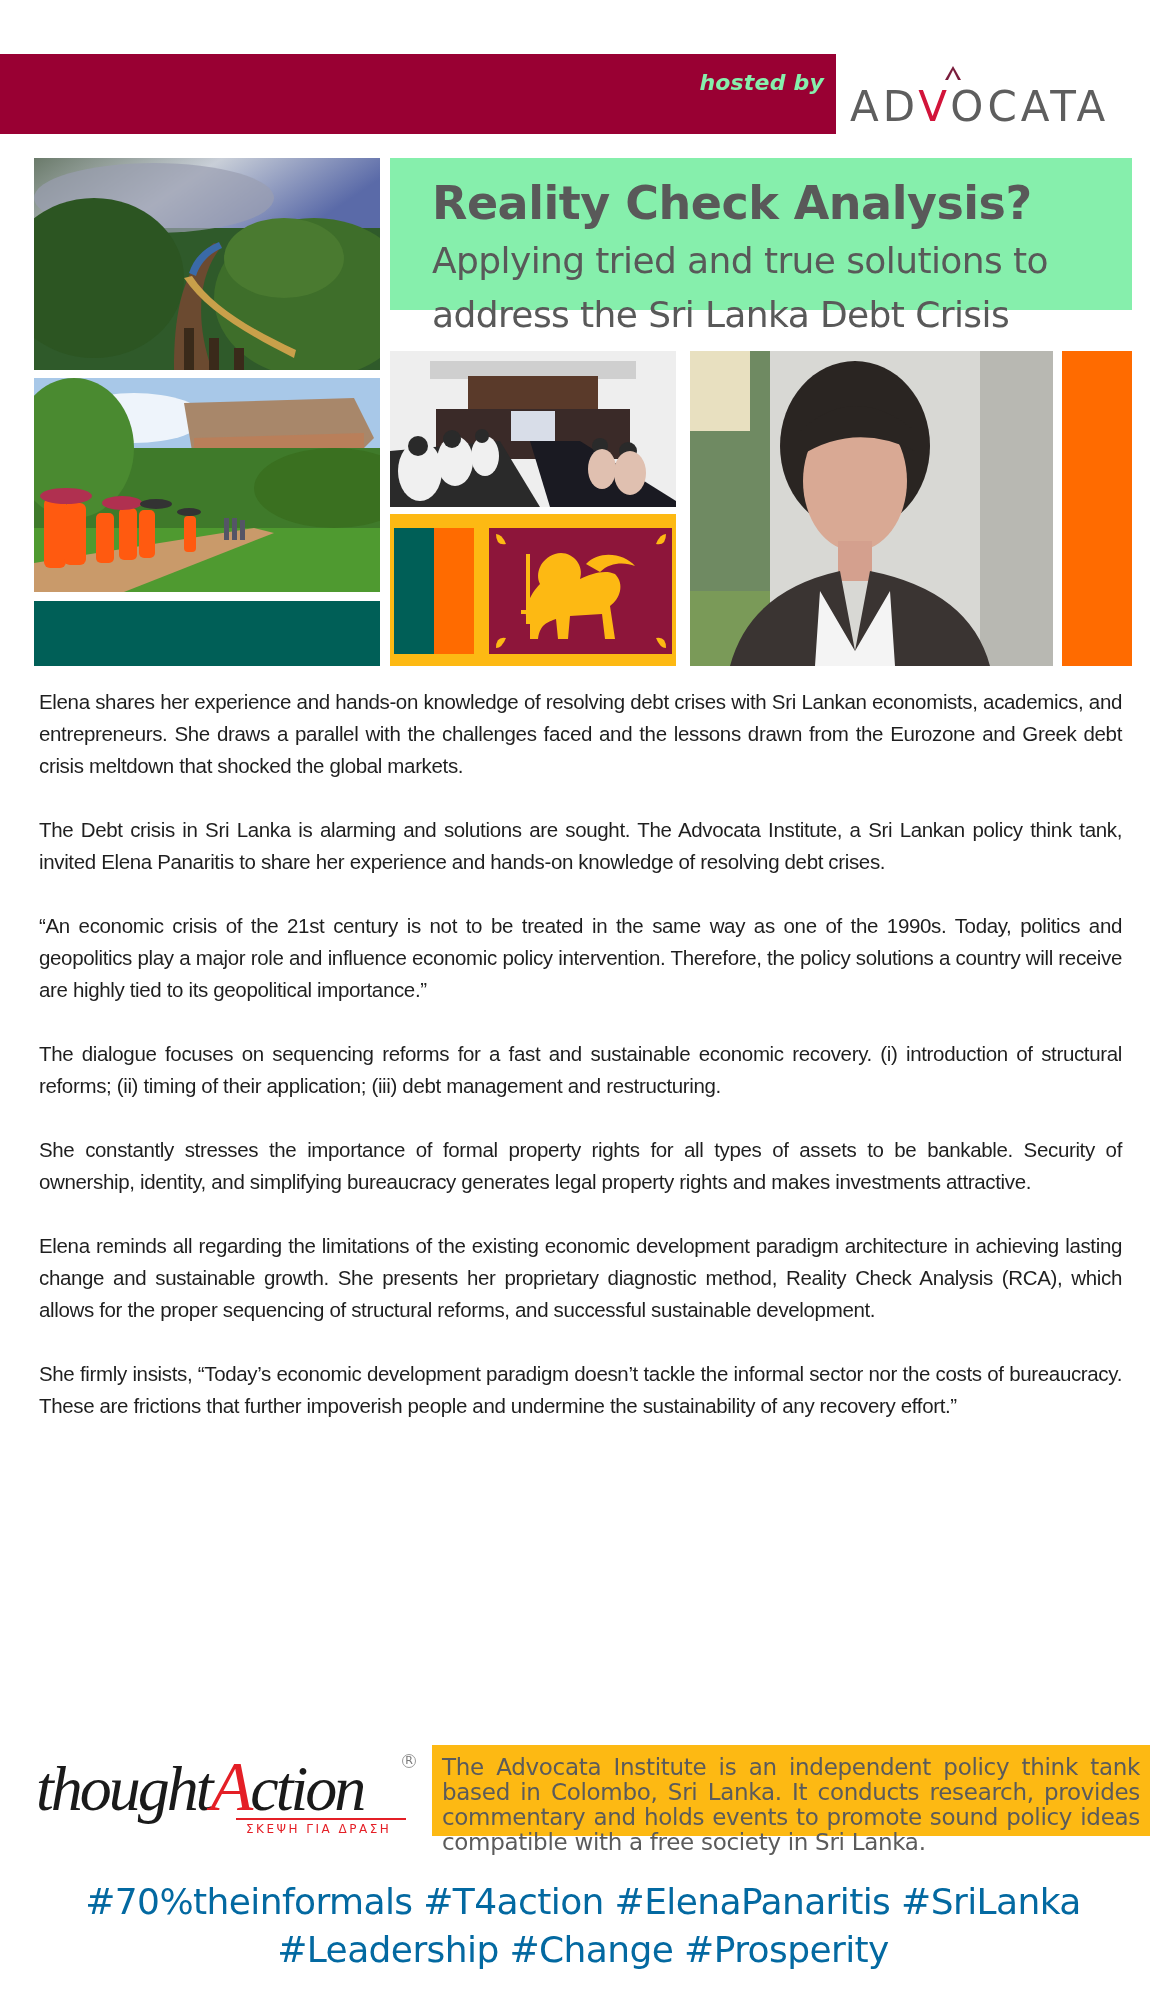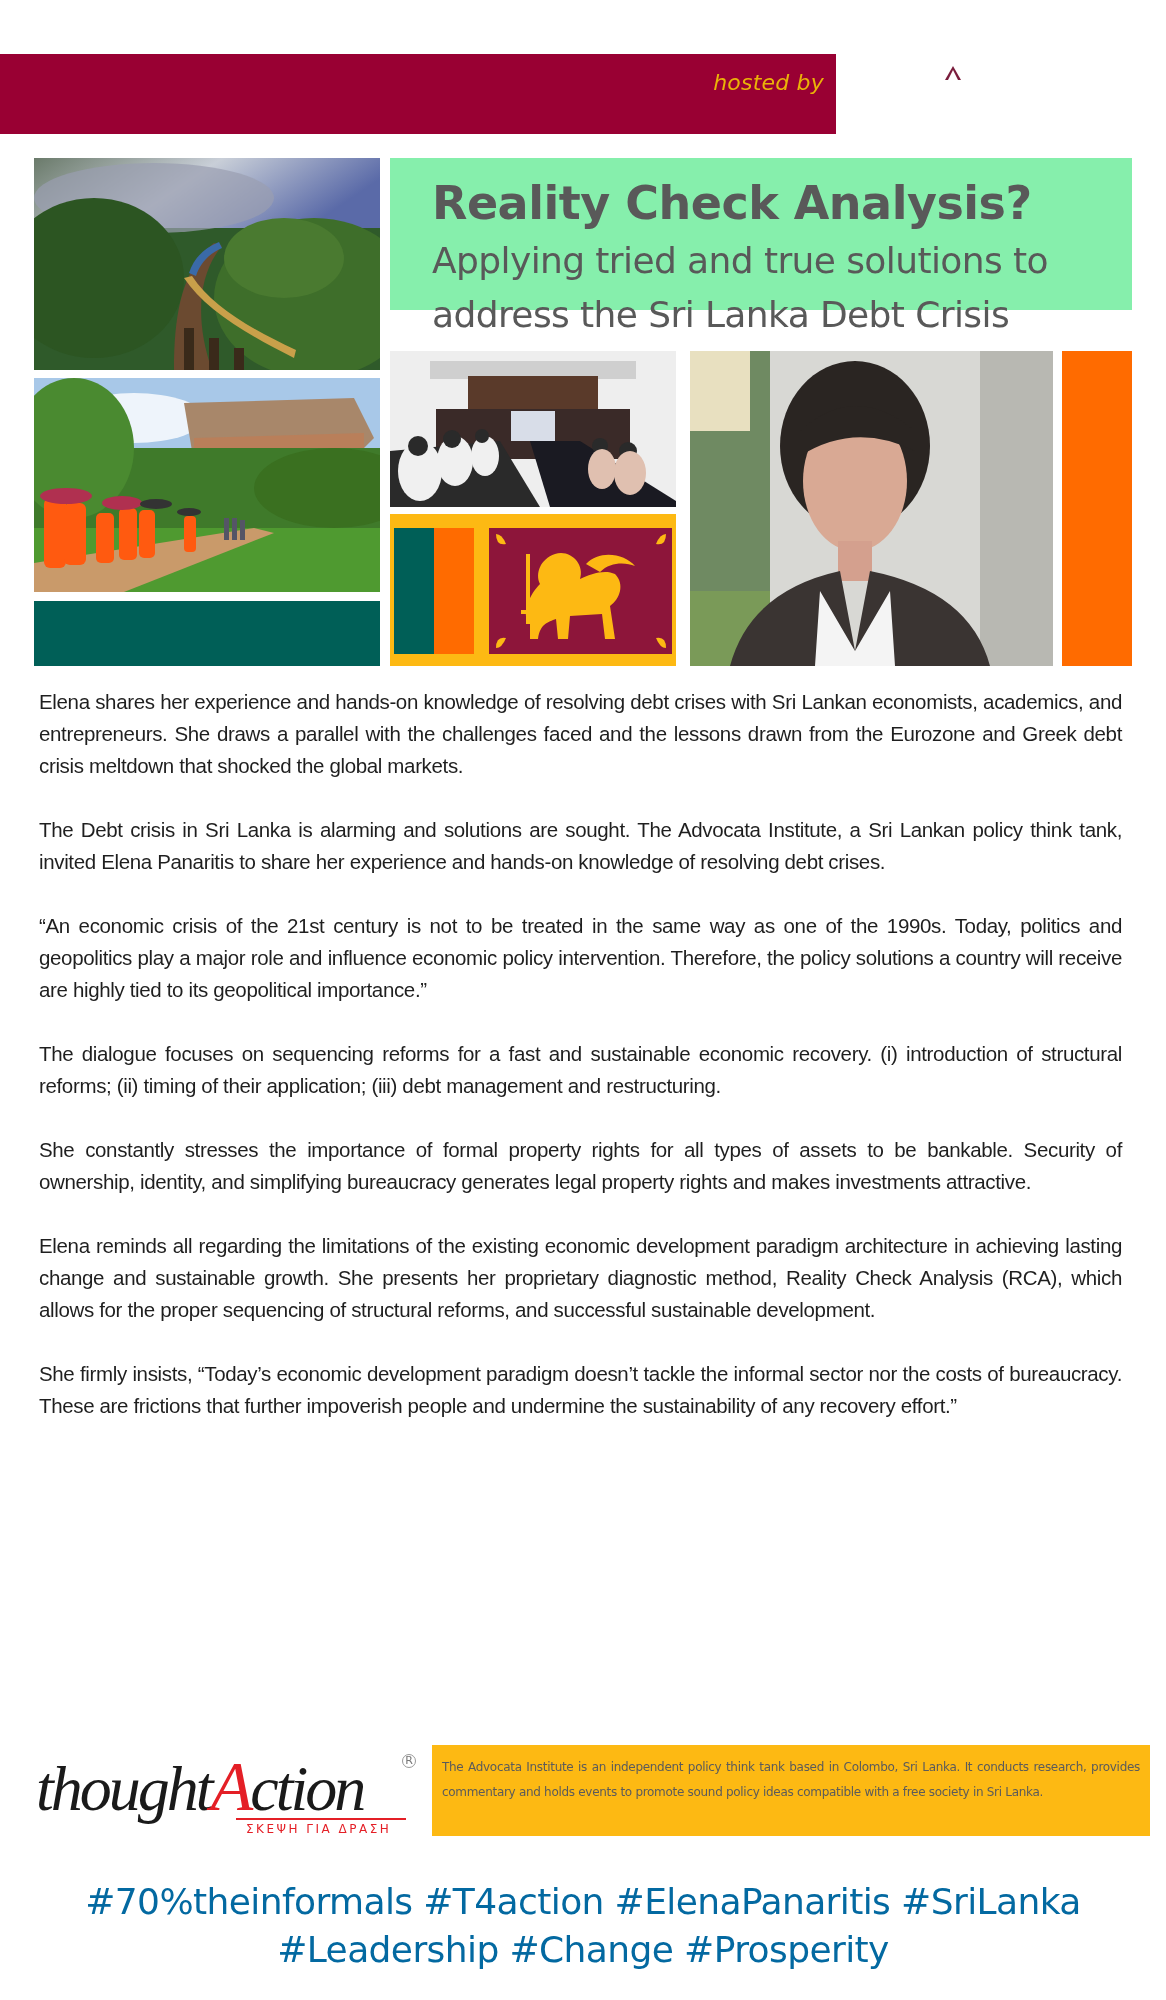--- a/index.html
+++ b/index.html
@@ -1,20 +1,20 @@
 <!DOCTYPE html>
 <html><head>
 <meta charset="utf-8">
 <style>
   html, body { margin: 0; padding: 0; background: #ffffff; }
   body { width: 1166px; height: 2000px; position: relative; overflow: hidden; font-family: "Liberation Sans", sans-serif; }
   .abs { position: absolute; }
 
   .banner { left: 0; top: 54px; width: 836px; height: 80px; background: #990033; }
-  .hosted-by { position: absolute; right: 12px; top: 16px; color: #eab308; font-style: italic; font-size: 22px; font-family: "DejaVu Sans", sans-serif; font-weight: 400; letter-spacing: 0.2px; }
+  .hosted-by { position: absolute; right: 12px; top: 16px; color: #86efac; font-style: italic; font-size: 22px; font-family: "DejaVu Sans", sans-serif; font-weight: 700; letter-spacing: 0.2px; }
   .advocata-logo { left: 850px; top: 66px; width: 280px; height: 66px; }
   .advocata-text { position: absolute; left: 0; top: 20px; font-family: "DejaVu Sans", sans-serif; font-size: 42px; color: #5e5e5e; letter-spacing: 4px; font-weight: 400; line-height: 1; }
   .advocata-text .v { color: #d2143a; }
   .advocata-caret { position: absolute; left: 95px; top: 0px; width: 0; height: 0; border-left: 8px solid transparent; border-right: 8px solid transparent; border-bottom: 14px solid #7a1d3c; }
   .advocata-caret::after { content: ""; position: absolute; left: -5px; top: 4px; border-left: 5px solid transparent; border-right: 5px solid transparent; border-bottom: 10px solid #ffffff; }
 
   .photo { overflow: hidden; }
   .photo svg { display: block; width: 100%; height: 100%; }
 
   .title-box { left: 390px; top: 158px; width: 742px; height: 152px; background: #86efac; }
@@ -27,32 +27,33 @@
   .content { left: 39px; top: 686px; width: 1083px; font-family: "Liberation Sans", sans-serif; font-size: 20.5px; line-height: 32px; color: #1f1f1f; }
   .content p { margin: 0 0 32px 0; text-align: justify; letter-spacing: -0.35px; }
 
   .ta-logo { left: 36px; top: 1752px; width: 380px; height: 86px; }
   .ta-word { position: absolute; left: 0; top: 0; font-family: "Liberation Serif", serif; font-style: italic; font-size: 64px; color: #1a1a1a; letter-spacing: -3px; line-height: 1; }
   .ta-word .a { color: #e41f26; font-size: 70px; }
   .ta-reg { position: absolute; right: 0; top: 2px; font-size: 11px; color: #777; border: 1px solid #999; border-radius: 50%; width: 12px; height: 12px; text-align: center; line-height: 12px; font-family: "DejaVu Sans", sans-serif; }
   .ta-line { position: absolute; left: 200px; top: 66px; width: 170px; height: 2px; background: #e41f26; }
   .ta-greek { position: absolute; left: 210px; top: 70px; font-family: "DejaVu Sans", sans-serif; font-size: 12px; color: #e41f26; letter-spacing: 2.5px; text-align: right; }
 
-  .advocata-box { left: 432px; top: 1745px; width: 718px; height: 91px; background: #fdb913; box-sizing: border-box; padding: 10px 10px 0 10px; font-family: "DejaVu Sans", sans-serif; font-size: 12px; line-height: 25px; color: #5b5b5b; text-align: justify; letter-spacing: -0.3px; }
+  .advocata-box { left: 432px; top: 1745px; width: 718px; height: 91px; background: #fdb913; box-sizing: border-box; padding: 10px 10px 0 10px; font-family: "DejaVu Sans", sans-serif; font-size: 23px; line-height: 25px; color: #5b5b5b; text-align: justify; letter-spacing: -0.3px; }
 
   .hashtags { left: 60px; top: 1878px; width: 1046px; text-align: center; font-family: "DejaVu Sans", sans-serif; font-size: 36px; line-height: 48px; color: #0369a1; letter-spacing: -0.6px; }
 </style>
 </head>
 <body>
 
 <div class="abs banner">
   <span class="hosted-by">hosted by</span>
 </div>
 <div class="abs advocata-logo">
   <span class="advocata-caret"></span>
+  <span class="advocata-text"><span>AD</span><span class="v">V</span><span>OCATA</span></span>
 </div>
 
 <div class="abs photo" style="left:34px;top:158px;width:346px;height:212px;">
   <svg viewBox="0 0 346 212" preserveAspectRatio="none">
     <defs>
       <linearGradient id="sky1" x1="0" y1="0" x2="1" y2="0.3">
         <stop offset="0" stop-color="#6a7a6a"></stop>
           <stop offset="0.5" stop-color="#c9cfd8"></stop>
           <stop offset="1" stop-color="#5a6aa8"></stop>
       </linearGradient>

